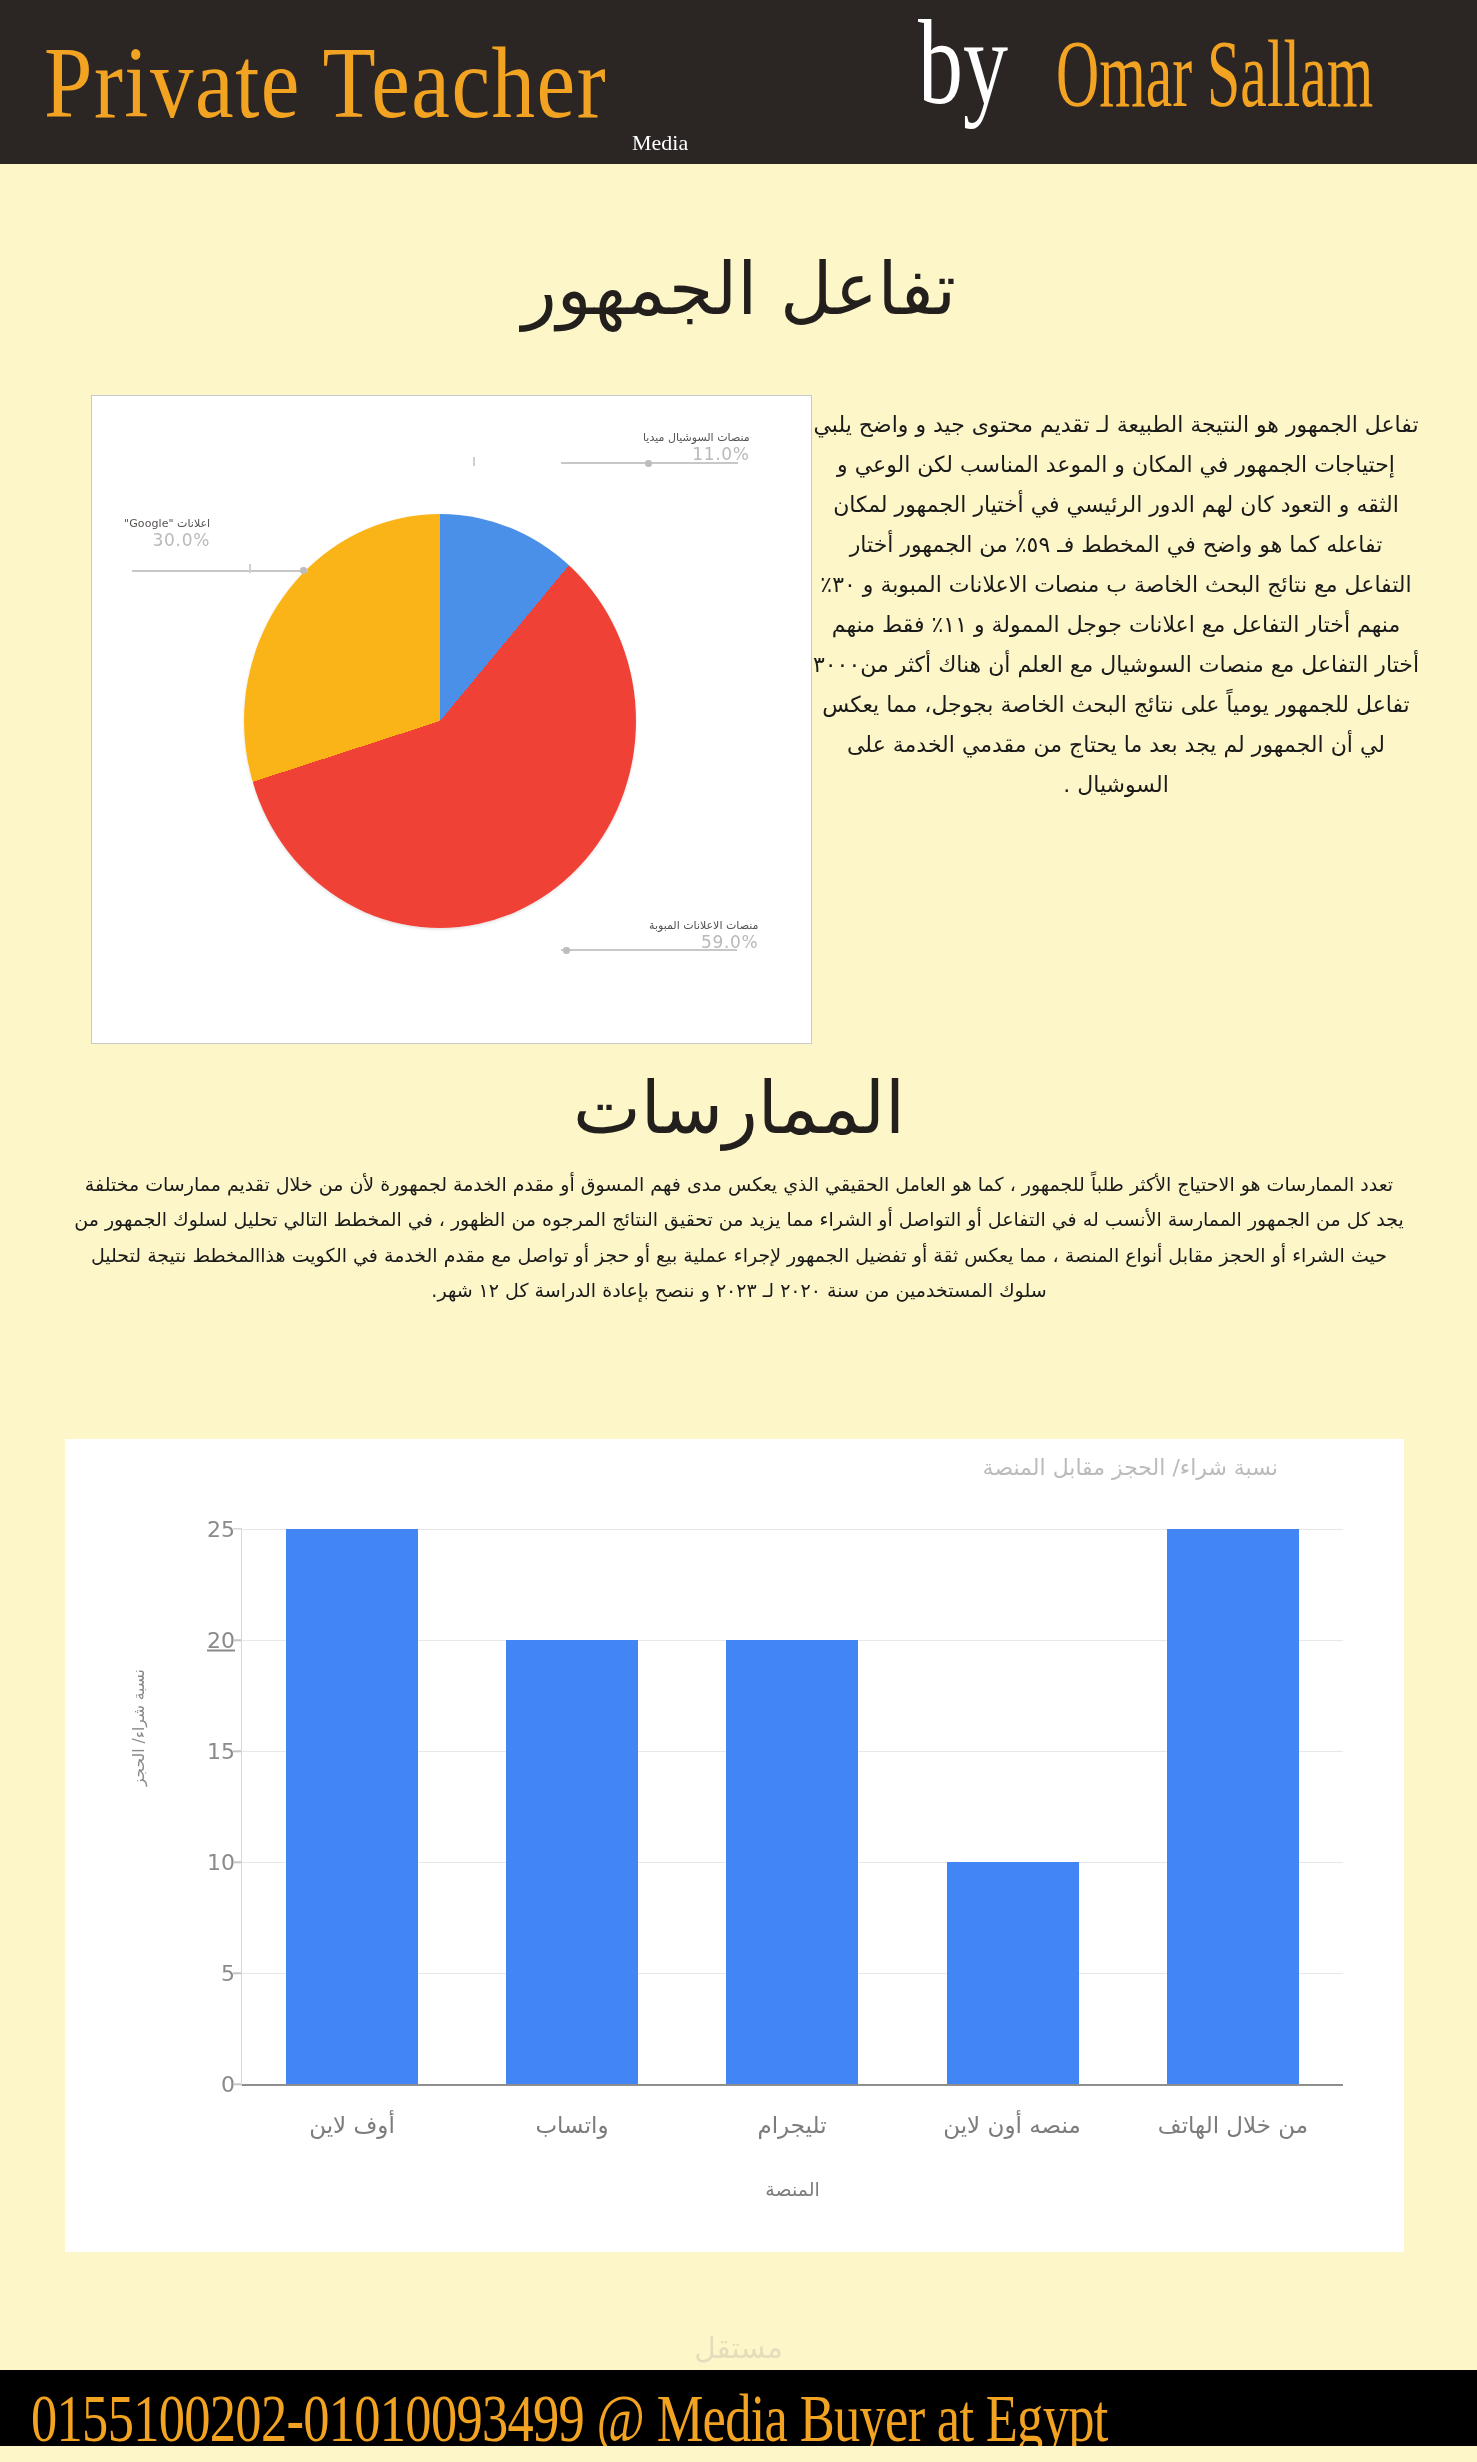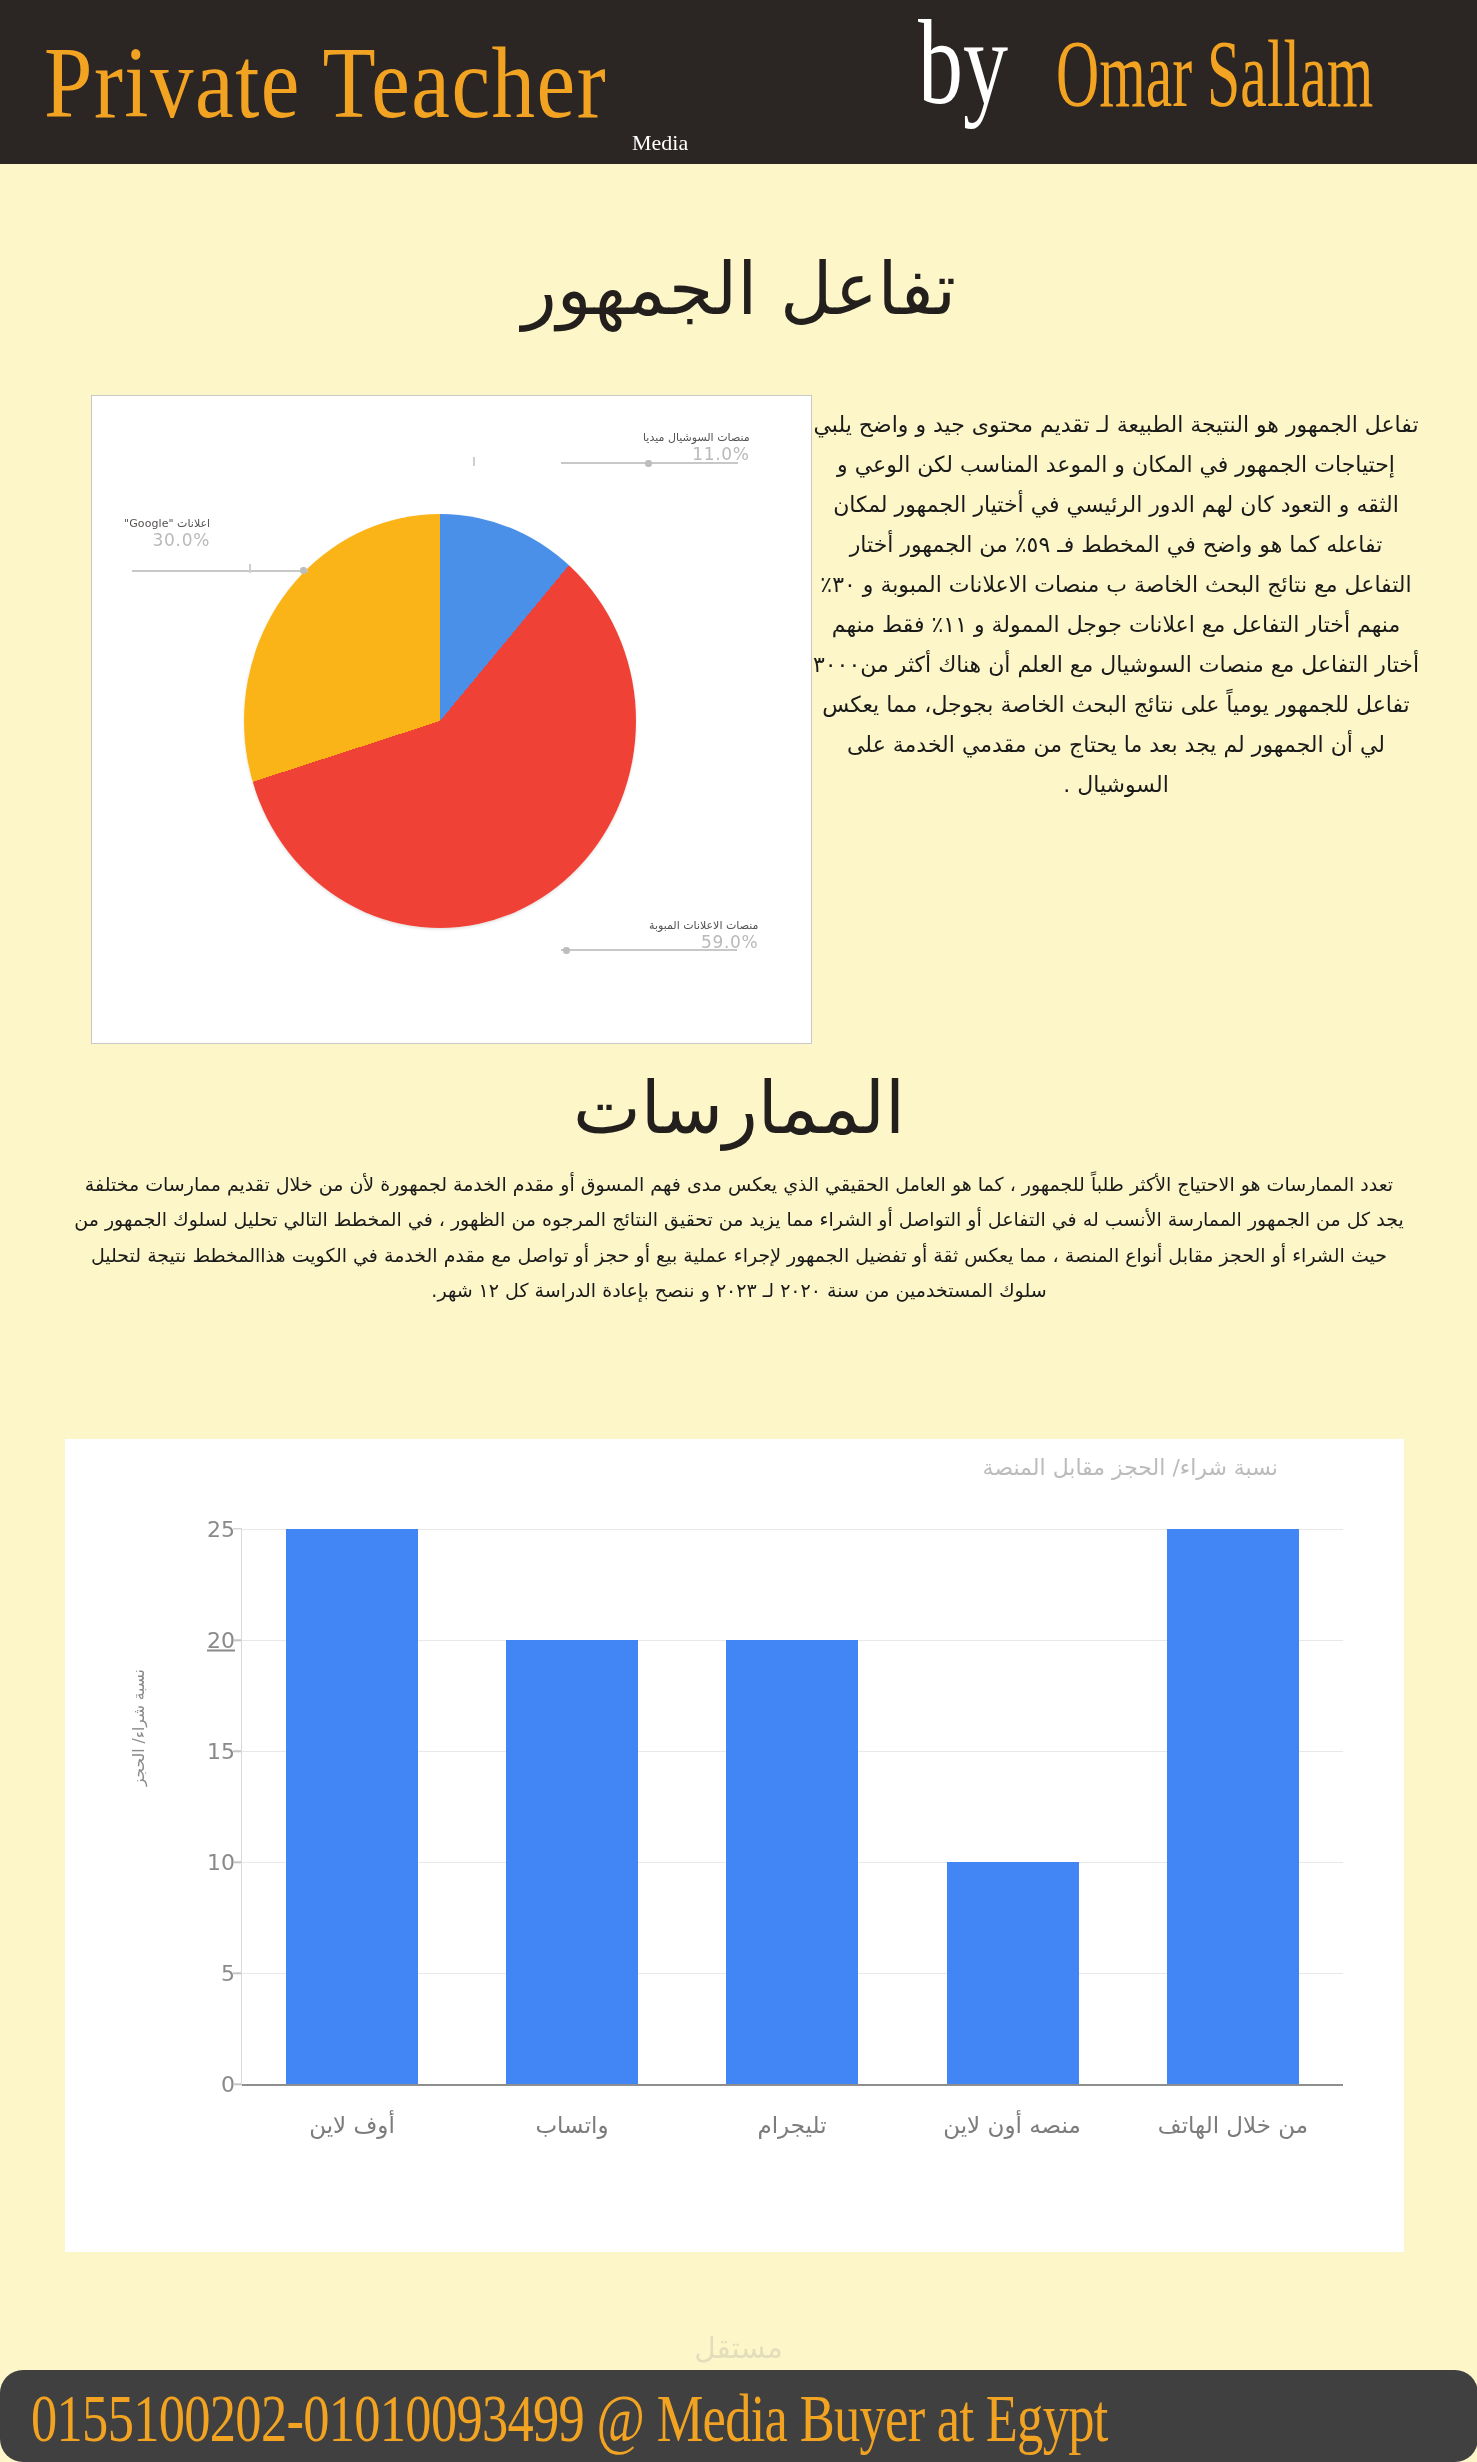--- a/index.html
+++ b/index.html
@@ -305,24 +305,23 @@
     font-family: "DejaVu Sans", sans-serif;
     font-size: 14.8px;
     color: #B4AFA6;
     direction: ltr;
   }
 
   
   .footer-bar {
     position: absolute;
     left: 0; top: 2370px;
-    width: 1478px; height: 92px;
-    background: #404040;
+    width: 1478px; height: 76px;
+    background: #000000;
     overflow: hidden;
-    border-radius: 23px;
   }
   .footer-text {
     position: absolute;
     left: 31px; top: 10.3px;
     font-family: "Liberation Serif", serif;
     font-size: 53px;
     color: #F2A322;
     white-space: nowrap;
     transform: scaleY(1.28) scaleX(0.99);
     transform-origin: left top;
@@ -403,20 +402,21 @@
       <div class="xlabel" style="left: 0px; width: 220px;">أوف لاين</div>
       <div class="bar" title="واتساب: 20" style="left: 264px; width: 132px; height: 444px; background: rgb(66, 133, 244);"></div>
       <div class="xlabel" style="left: 220px; width: 220px;">واتساب</div>
       <div class="bar" title="تليجرام: 20" style="left: 484px; width: 132px; height: 444px; background: rgb(66, 133, 244);"></div>
       <div class="xlabel" style="left: 440px; width: 220px;">تليجرام</div>
       <div class="bar" title="منصه أون لاين: 10" style="left: 705px; width: 132px; height: 222px; background: rgb(66, 133, 244);"></div>
       <div class="xlabel" style="left: 660px; width: 220px;">منصه أون لاين</div>
       <div class="bar" title="من خلال الهاتف: 25" style="left: 925px; width: 132px; height: 555px; background: rgb(66, 133, 244);"></div>
       <div class="xlabel" style="left: 881px; width: 220px;">من خلال الهاتف</div>
     </div>
+  <div class="xaxis-title">المنصة</div>
 </div>
 
 <div class="watermark">
   <div class="wm-text">مستقل</div>
   <div class="wm-sub">mostaql.com</div>
 </div>
 
 <div class="footer-bar">
   <div class="footer-text">0155100202-01010093499  @ Media Buyer at Egypt</div>
 </div>

